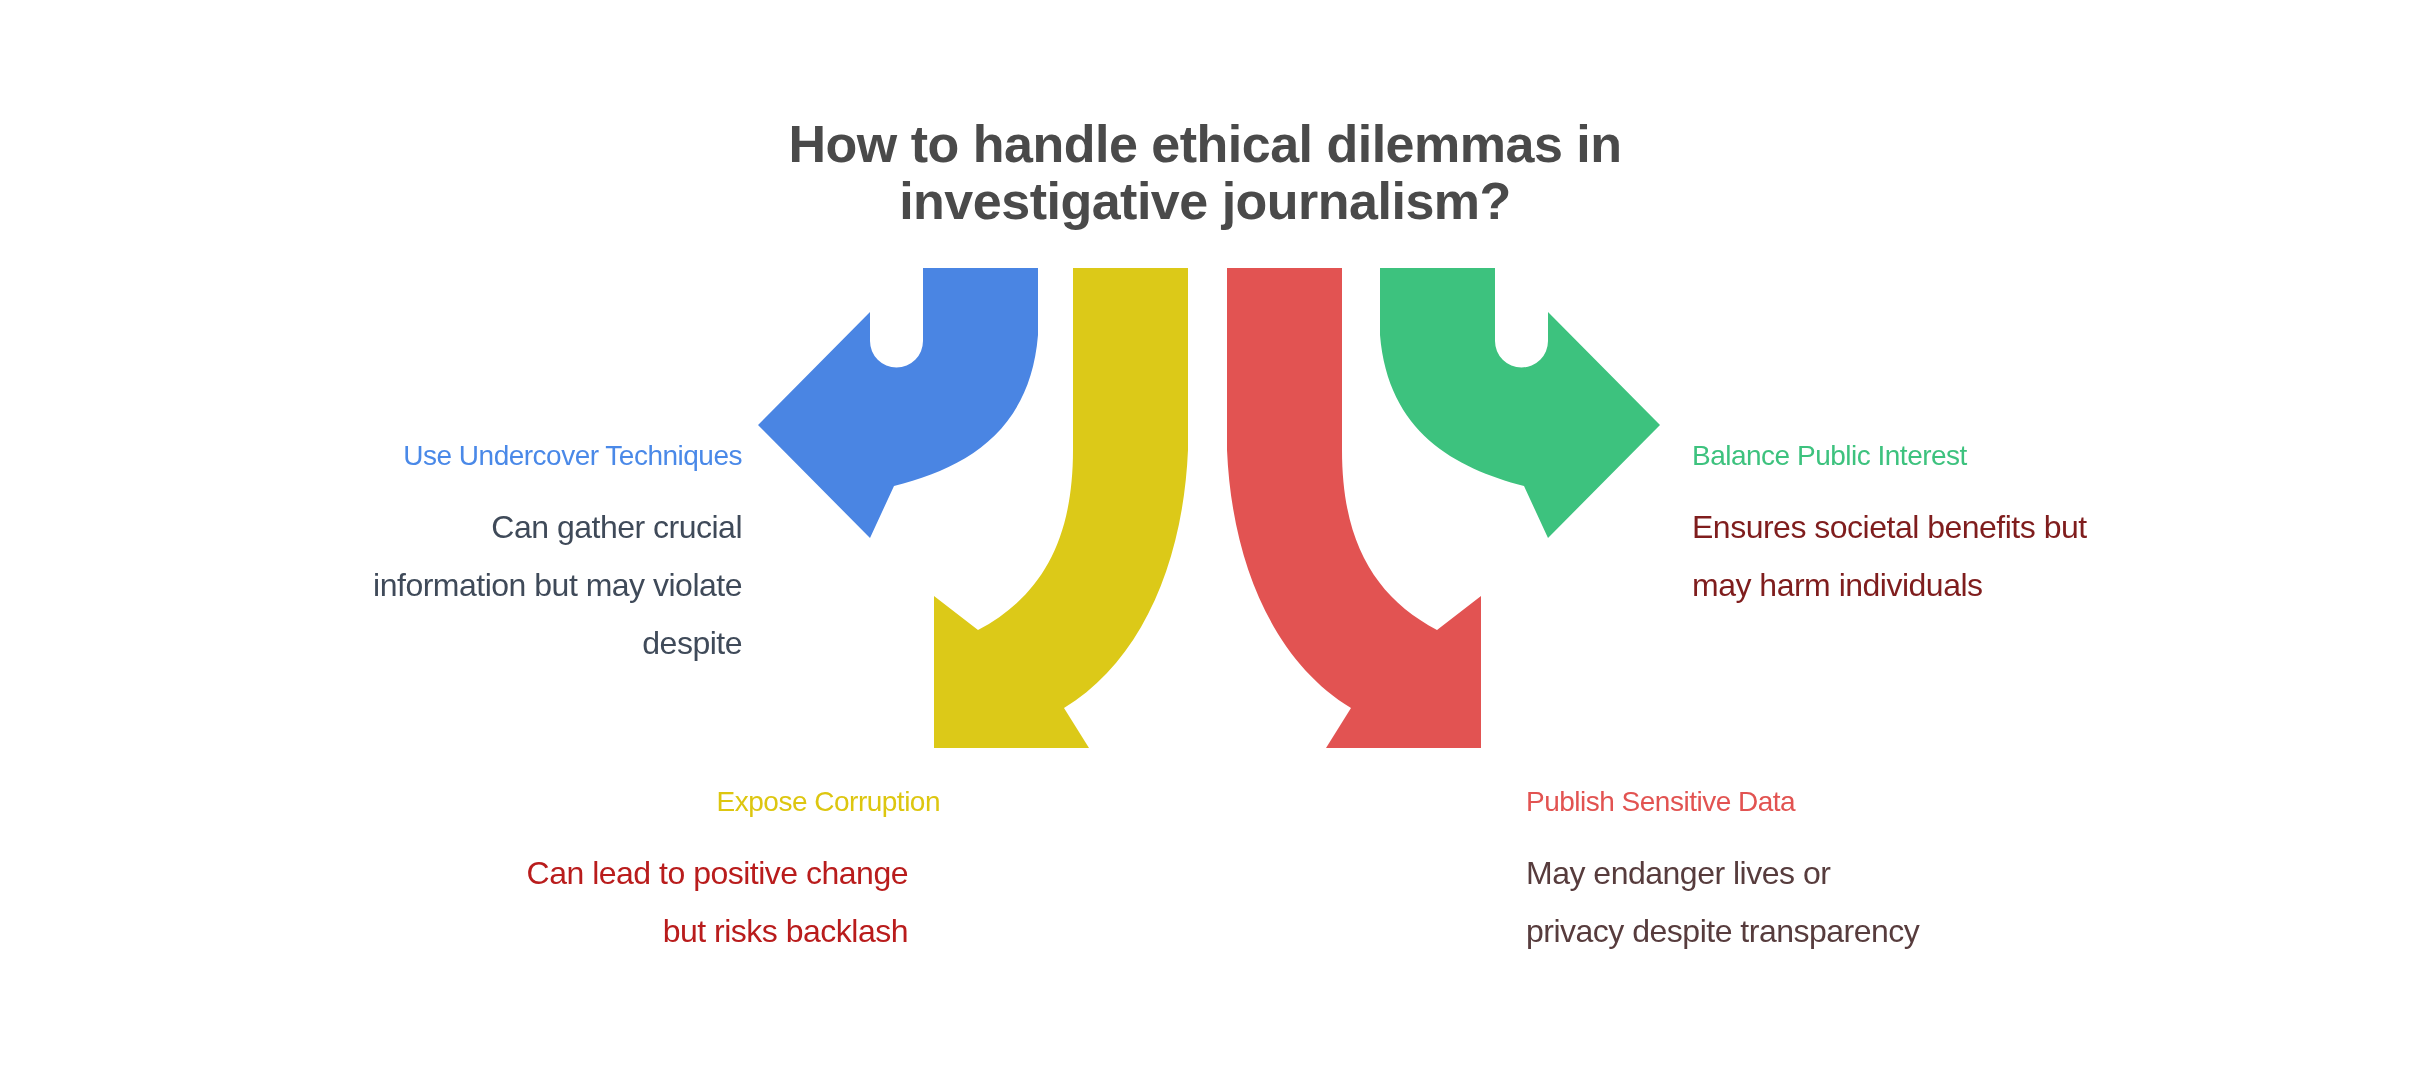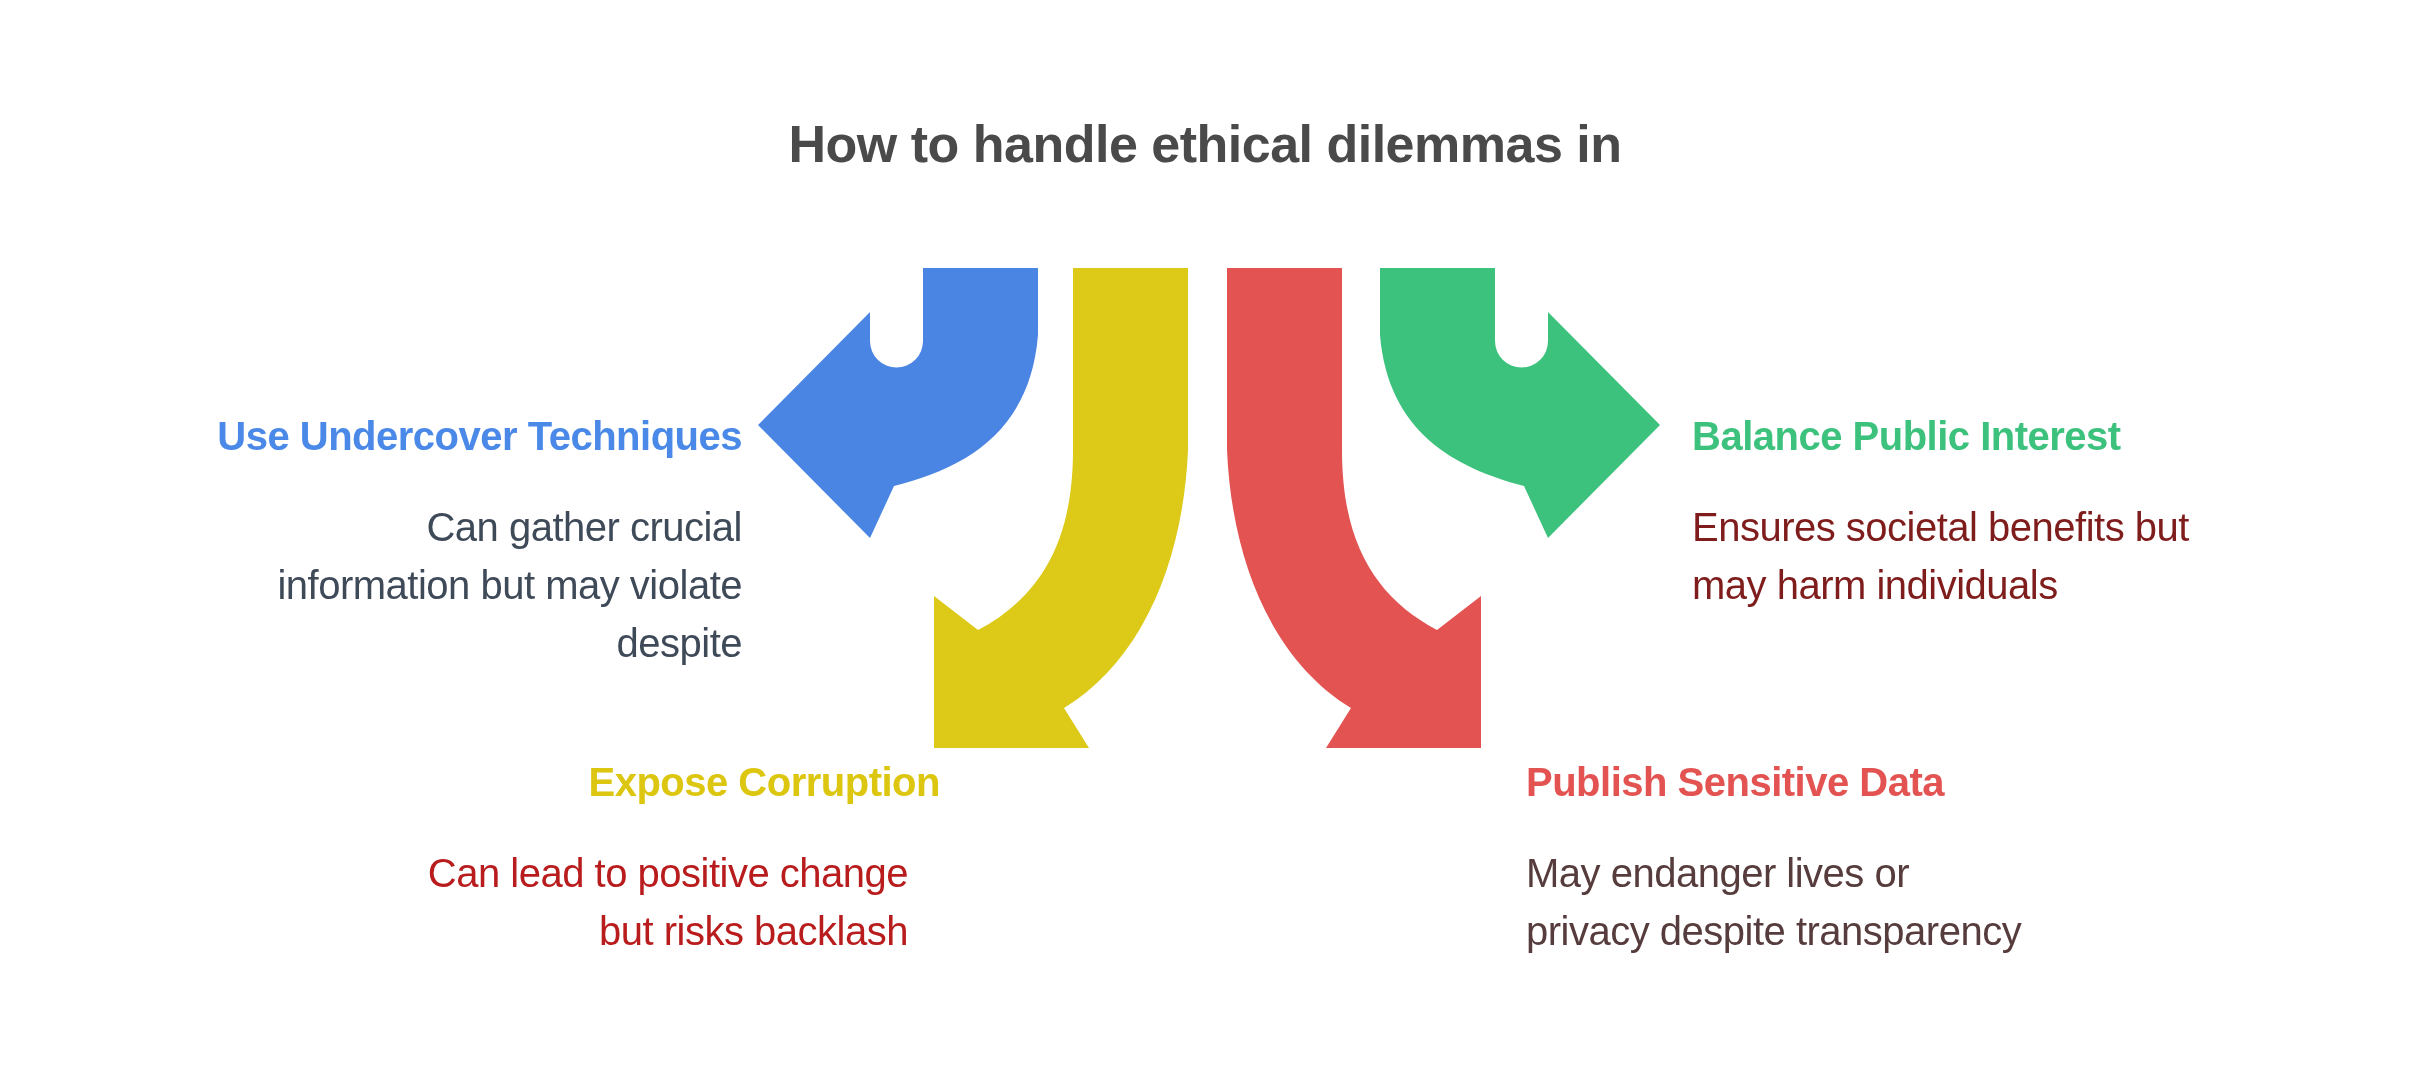--- a/index.html
+++ b/index.html
@@ -13,45 +13,46 @@
   .title{
     position:absolute;
     left:655px;top:116px;width:1100px;
     text-align:center;
     font-size:52px;font-weight:700;line-height:57px;
     letter-spacing:-0.5px;
   }
   .arrows-svg{position:absolute;left:0;top:0;}
   .block-heading{
     position:absolute;
-    font-size:40px;font-weight:700;line-height:48px;
-    letter-spacing:-0.5px;white-space:nowrap;
+    font-size:28px;font-weight:400;line-height:48px;
+    letter-spacing:-0.5px;white-space:nowrap;margin-top:20px;
   }
   .block-desc{
     position:absolute;
-    font-size:40px;font-weight:400;line-height:58px;
+    font-size:32px;font-weight:400;line-height:58px;
     letter-spacing:-0.5px;white-space:nowrap;
   }
   .align-right{text-align:right;}
   #undercover-heading{left:0;top:412px;width:742px;}
   #undercover-desc{left:0;top:498px;width:742px;}
   #balance-heading{left:1692px;top:412px;}
   #balance-desc{left:1692px;top:498px;}
   #expose-heading{left:0;top:758px;width:908px;padding-left:32px;}
   #expose-desc{left:0;top:844px;width:908px;}
   #publish-heading{left:1526px;top:758px;}
   #publish-desc{left:1526px;top:844px;}
 </style>
 </head>
 <body>
 
 <div class="canvas">
 
   <div class="title" style="color: rgb(74, 74, 74);">
     <div>How to handle ethical dilemmas in</div>
+    <div>investigative journalism?</div>
   </div>
 
   <svg class="arrows-svg" width="2435" height="1085" viewBox="0 0 2435 1085" xmlns="http://www.w3.org/2000/svg">
 
     <path d="M 923 268 L 1038 268 L 1038 335
              C 1030 432 965 468 894 486
              L 870 538 L 758 425 L 870 312 L 870 341
              A 26.5 26.5 0 0 0 923 341 Z" fill="#4a85e3"></path>
 
     <path d="M 1188 268 L 1073 268 L 1073 450

